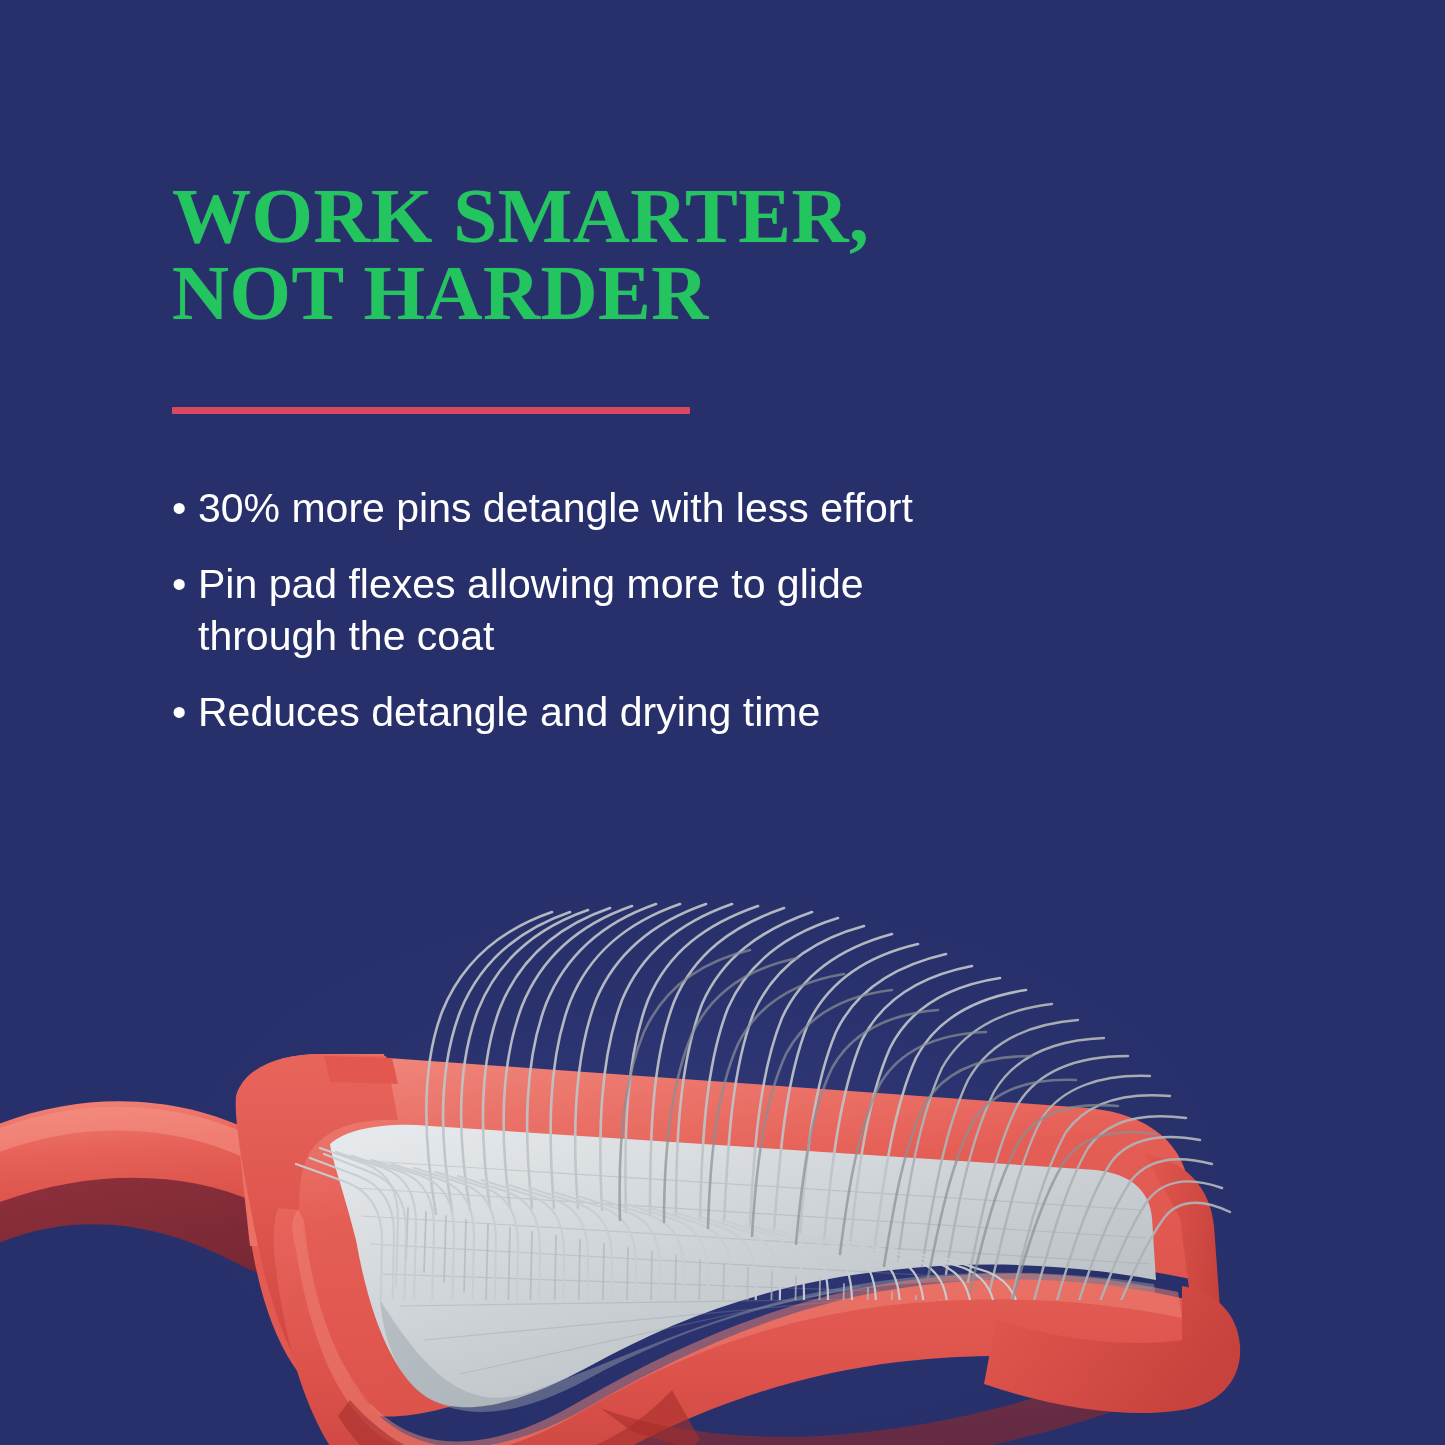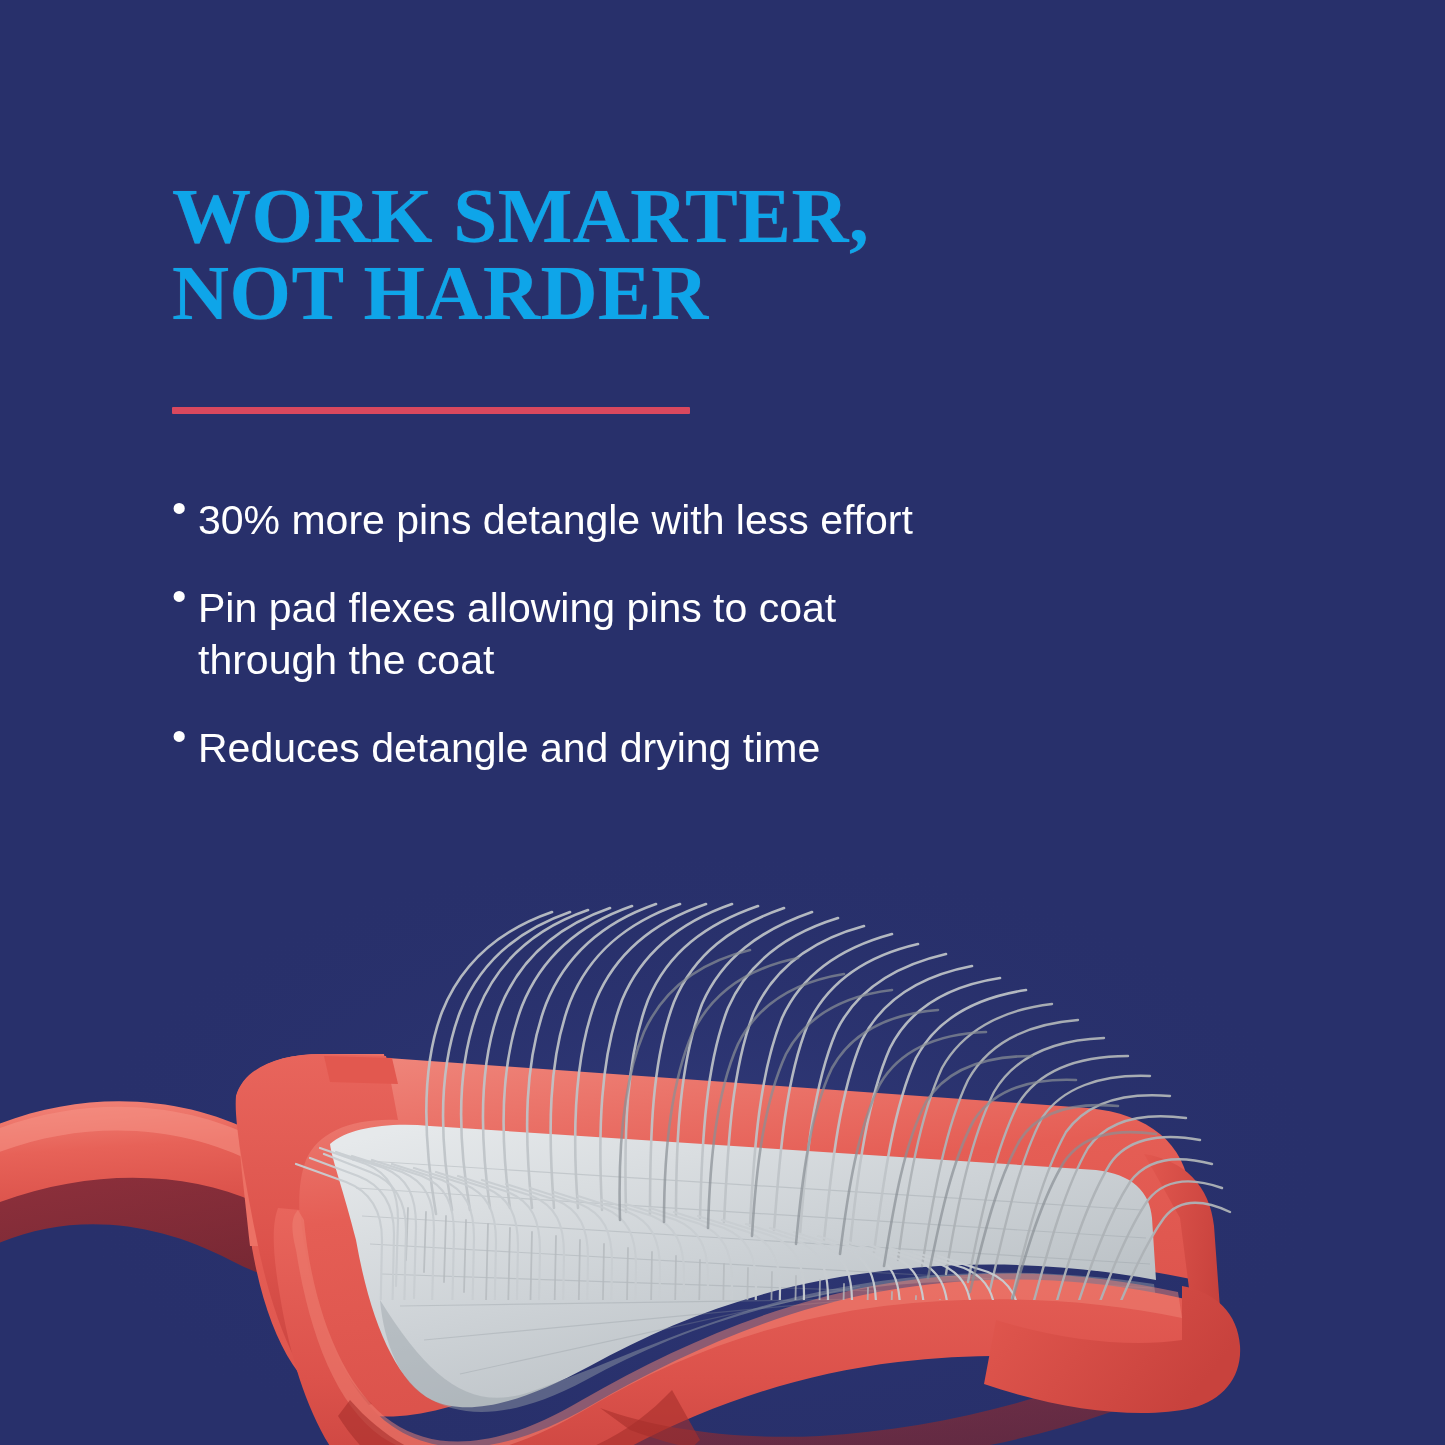--- a/index.html
+++ b/index.html
@@ -22,21 +22,21 @@
     inset: 0;
     background: #28306B;
   }
 
   
   .headline {
     position: absolute;
     left: 172px;
     top: 178px;
     width: 900px;
-    color: #0ea5e9;
+    color: #22c55e;
     font-family: "Liberation Serif", "DejaVu Serif", serif;
     font-weight: 700;
     font-size: 79px;
     line-height: 0.97;
     letter-spacing: 0.5px;
     text-transform: uppercase;
     white-space: pre-line;
     text-shadow: 0 0 1px rgba(255,255,255,0.25);
   }
 
@@ -71,21 +71,20 @@
   .bullet-dot {
     flex: 0 0 auto;
     width: 26px;
     font-size: 41px;
     line-height: 1.27;
     color: #FFFFFF;
   }
   .bullet-text {
     flex: 1 1 auto;
     white-space: pre-line;
-    margin-top: 12px;
   }
 
   
   .product {
     position: absolute;
     left: 0;
     top: 740px;
     width: 1445px;
     height: 705px;
     overflow: hidden;
@@ -110,21 +109,21 @@
 
   <div class="bullets">
 
     <div class="bullet-row">
       <span class="bullet-dot">•</span>
       <span class="bullet-text">30% more pins detangle with less effort</span>
     </div>
 
     <div class="bullet-row">
       <span class="bullet-dot">•</span>
-      <span class="bullet-text">Pin pad flexes allowing pins to coat
+      <span class="bullet-text">Pin pad flexes allowing more to glide
 through the coat</span>
     </div>
 
     <div class="bullet-row">
       <span class="bullet-dot">•</span>
       <span class="bullet-text">Reduces detangle and drying time</span>
     </div>
 
   </div>
 

